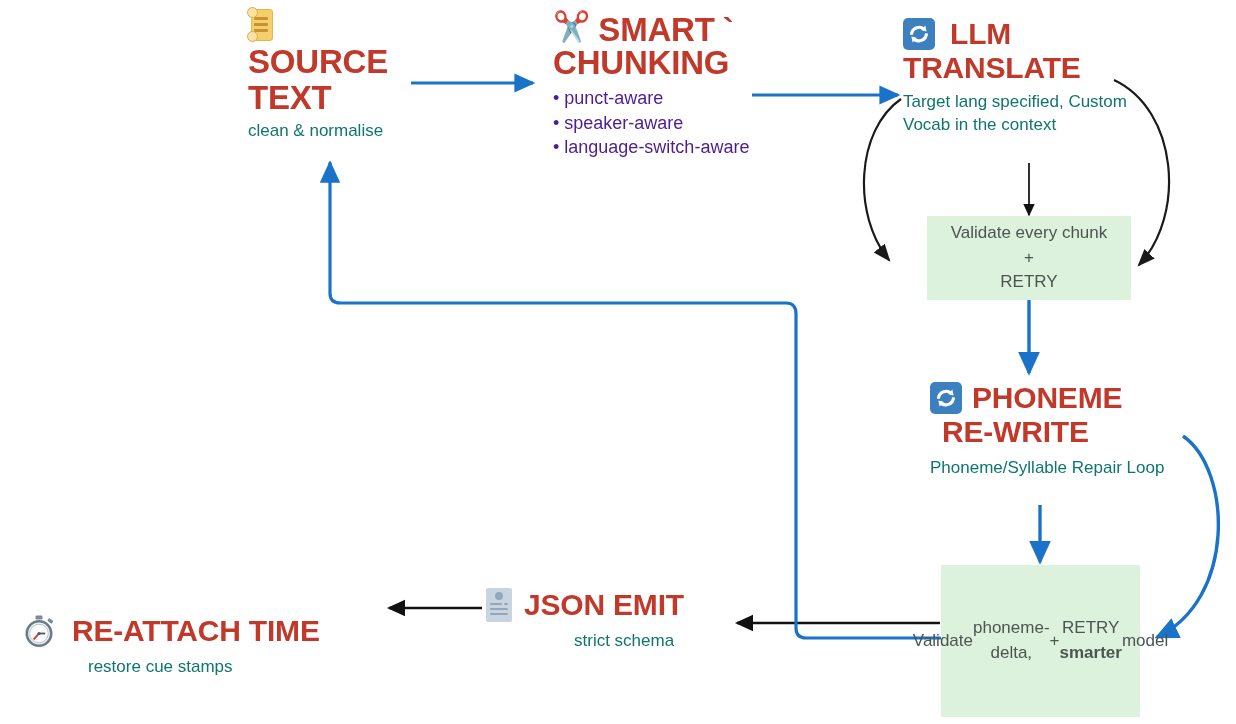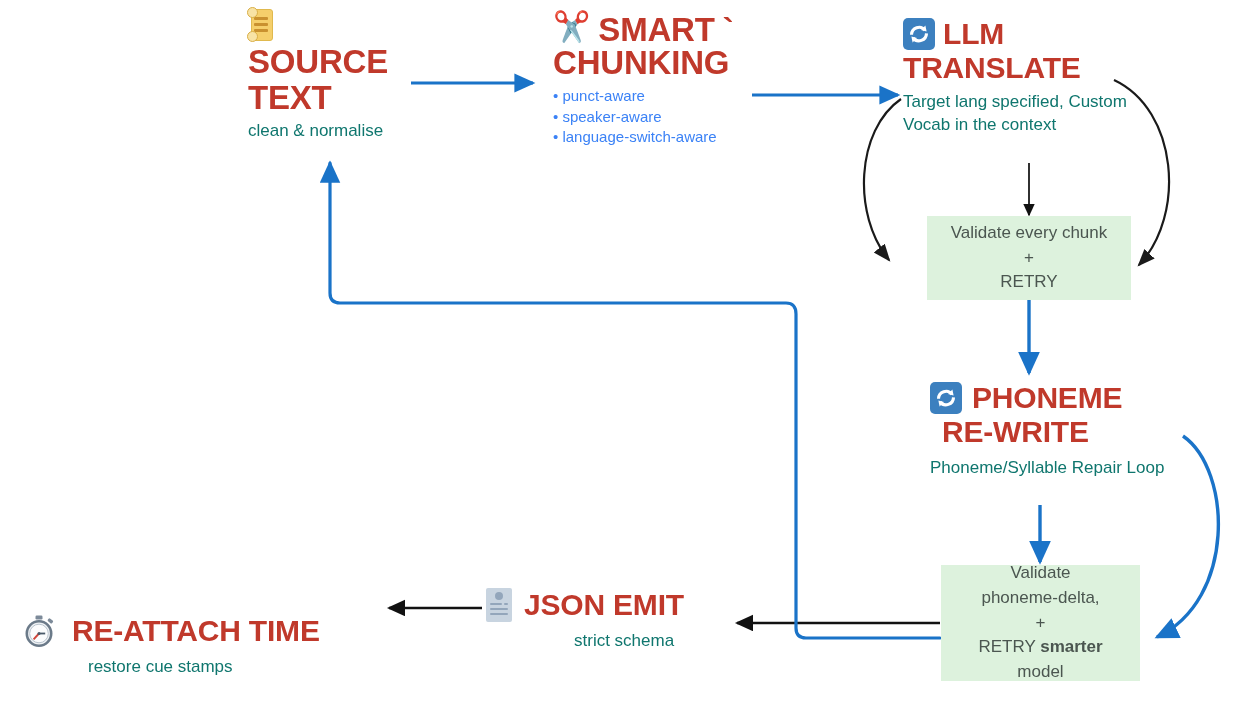--- a/index.html
+++ b/index.html
@@ -6,21 +6,21 @@
   body{width:1236px;height:724px;position:relative;overflow:hidden;
        font-family:"Liberation Sans","DejaVu Sans",sans-serif;}
   #canvas{position:absolute;left:0;top:0;width:1236px;height:724px;}
   svg.arrows{position:absolute;left:0;top:0;width:1236px;height:724px;pointer-events:none;}
 
   .node{position:absolute;}
   .title{color:#c0392b;font-weight:bold;line-height:1.08;letter-spacing:-0.2px;}
   .t-xl{font-size:33px;}
   .t-lg{font-size:30px;}
   .sub{color:#0f766e;font-size:17px;line-height:1.35;font-weight:normal;}
-  .bullets{color:#3b82f6;font-size:15px;line-height:1.36;}
+  .bullets{color:#4c1d95;font-size:18px;line-height:1.36;}
   .bullets div{white-space:nowrap;}
   .emoji{font-size:30px;line-height:1;vertical-align:-2px;}
 
   
   .ico{display:inline-block;vertical-align:middle;}
   .scroll-ico{width:26px;height:32px;position:relative;}
   .scroll-ico .body{position:absolute;left:3px;top:1px;width:20px;height:30px;
       background:#f5cf6b;border-radius:3px;border:1.5px solid #e0b94e;}
   .scroll-ico .ln{position:absolute;left:6px;width:14px;height:2.5px;background:#c9912f;border-radius:1px;}
   .scroll-ico .l1{top:9px;} .scroll-ico .l2{top:15px;} .scroll-ico .l3{top:21px;}
@@ -123,21 +123,21 @@
     </div>
     <div class="title t-xl" style="margin-top:-3px;">CHUNKING</div>
     <div class="bullets" style="margin-top:6px;">
       <div>• punct-aware</div>
       <div>• speaker-aware</div>
       <div>• language-switch-aware</div>
     </div>
   </div>
 
   <div class="node" style="left:903px;top:18px;width:300px;">
-    <div style="display:flex;align-items:center;gap:8px;">
+    <div style="display:flex;align-items:center;gap:15px;">
       <span class="ico sync-ico">
         <svg width="32" height="32" viewBox="0 0 32 32">
           <path d="M8.5,16.8 A7.6,7.6 0 0 1 22,12.2" fill="none" stroke="#ffffff" stroke-width="3.1"></path>
           <path d="M23.5,15.4 A7.6,7.6 0 0 1 10,20" fill="none" stroke="#ffffff" stroke-width="3.1"></path>
           <path d="M22.4,7.6 L23.6,13.4 L18.0,12.0 z" fill="#ffffff"></path>
           <path d="M9.6,24.4 L8.4,18.6 L14.0,20.0 z" fill="#ffffff"></path>
         </svg>
       </span>
       <div class="title t-lg">LLM</div>
     </div>
@@ -161,21 +161,21 @@
           <path d="M22.4,7.6 L23.6,13.4 L18.0,12.0 z" fill="#ffffff"></path>
           <path d="M9.6,24.4 L8.4,18.6 L14.0,20.0 z" fill="#ffffff"></path>
         </svg>
       </span>
       <div class="title t-lg">PHONEME</div>
     </div>
     <div class="title t-lg" style="margin-top:2px;margin-left:12px;">RE-WRITE</div>
     <div class="sub" style="margin-top:8px;">Phoneme/Syllable Repair Loop</div>
   </div>
 
-  <div class="gbox" style="left:941px;top:565px;width:199px;height:116px;flex-direction:column;">
+  <div class="gbox" style="left:941px;top:565px;width:199px;height:152px;flex-direction:row;">
     <div>Validate</div>
     <div>phoneme-delta,</div>
     <div>+</div>
     <div>
       <span>RETRY </span><b>smarter</b>
     </div>
     <div>model</div>
   </div>
 
   <div class="node" style="left:486px;top:588px;width:260px;">

